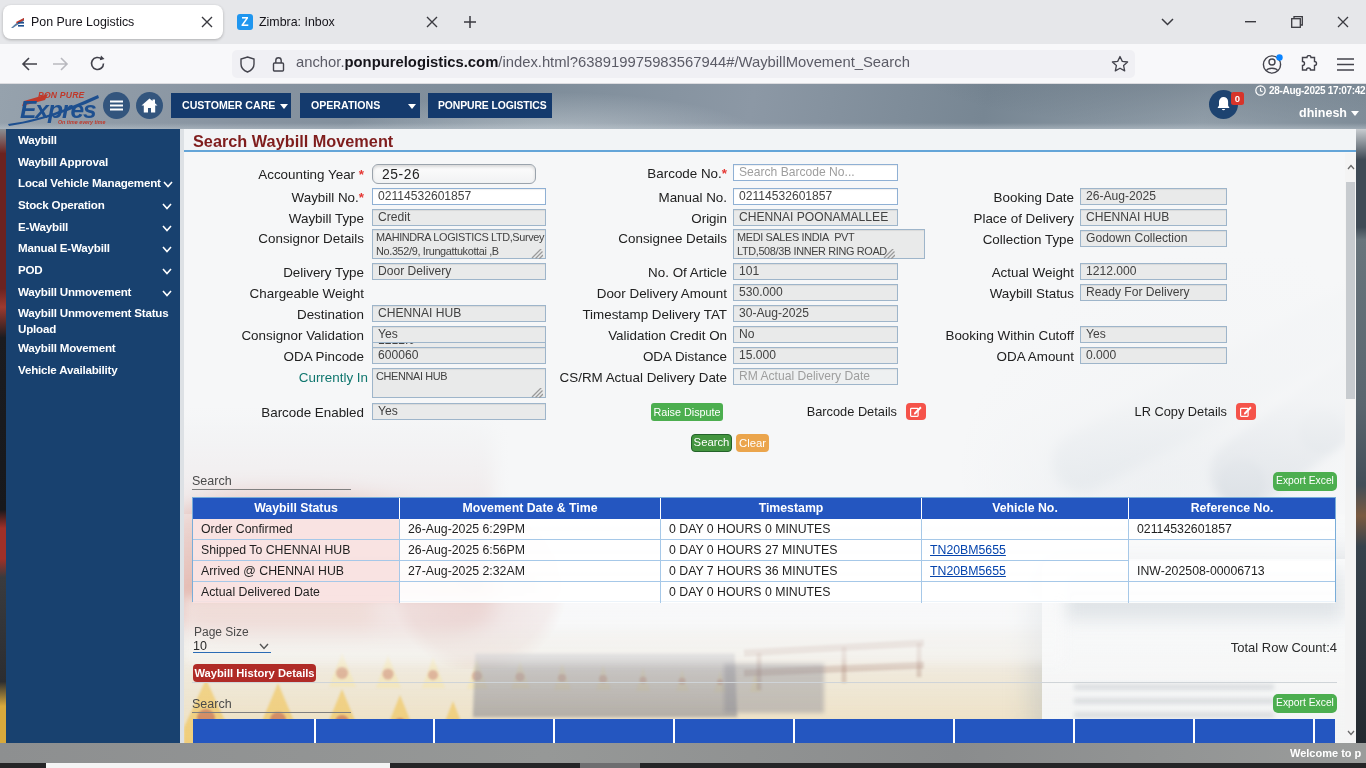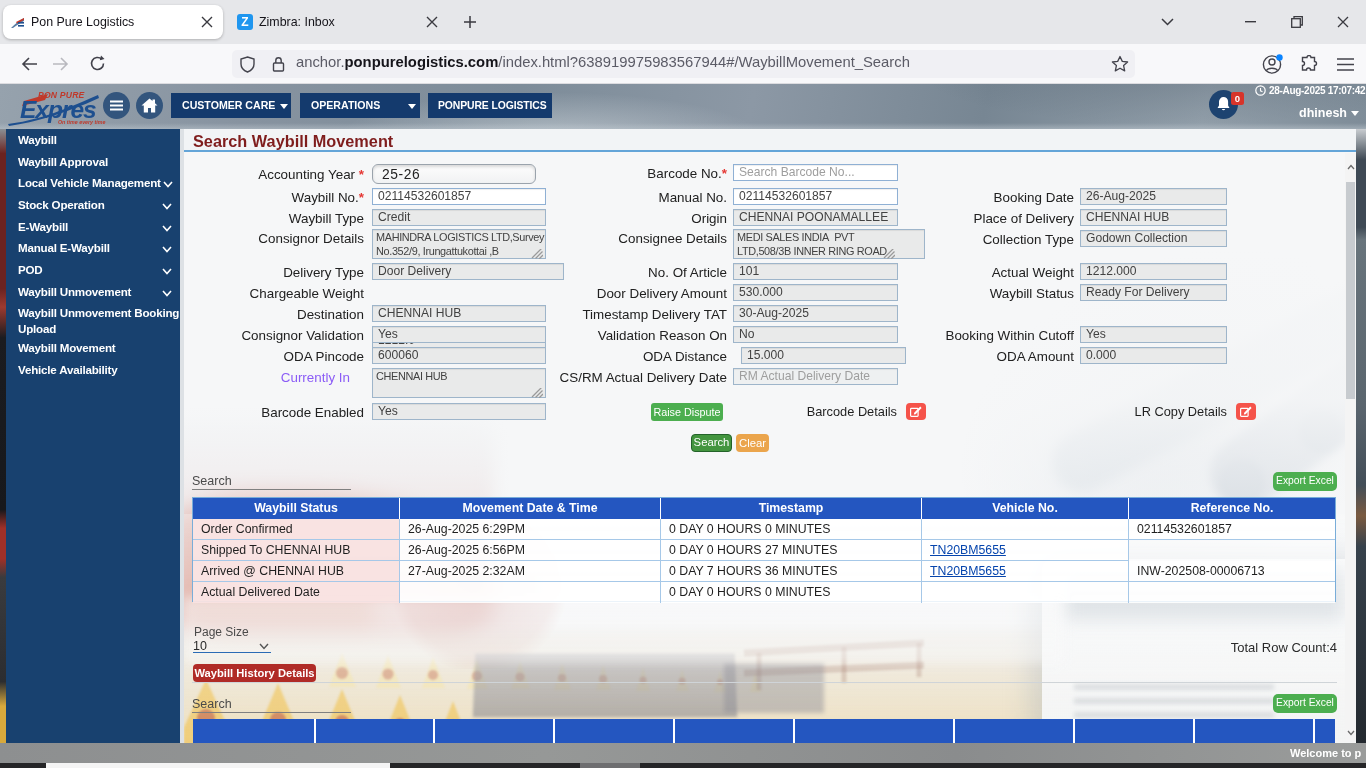--- a/index.html
+++ b/index.html
@@ -135,21 +135,21 @@
 <div class="a" style="left:6px;top:129px;width:174px;height:614px;background:#18416f;">
 </div>
 <div class="mi" style="left:18px;top:133px;">Waybill</div>
 <div class="mi" style="left:18px;top:154.5px;">Waybill Approval</div>
 <div class="mi" style="left:18px;top:176px;">Local Vehicle Management</div>
 <div class="mi" style="left:18px;top:198px;">Stock Operation</div>
 <div class="mi" style="left:18px;top:219.5px;">E-Waybill</div>
 <div class="mi" style="left:18px;top:241px;">Manual E-Waybill</div>
 <div class="mi" style="left:18px;top:263px;">POD</div>
 <div class="mi" style="left:18px;top:284.5px;">Waybill Unmovement</div>
-<div class="mi" style="left:18px;top:306px;">Waybill Unmovement Booking</div>
+<div class="mi" style="left:18px;top:306px;">Waybill Unmovement Status</div>
 <div class="mi" style="left:18px;top:322px;">Upload</div>
 <div class="mi" style="left:18px;top:341px;">Waybill Movement</div>
 <div class="mi" style="left:18px;top:362.5px;">Vehicle Availability</div>
 <svg class="a" style="left:163px;top:181px;" width="10" height="7" viewBox="0 0 10 7">
       <path d="M1 1 L5 5.5 L9 1" stroke="#fff" stroke-width="1.6" fill="none"></path>
     </svg>
 <svg class="a" style="left:162px;top:203px;" width="10" height="7" viewBox="0 0 10 7">
       <path d="M1 1 L5 5.5 L9 1" stroke="#fff" stroke-width="1.6" fill="none"></path>
     </svg>
 <svg class="a" style="left:162px;top:224.5px;" width="10" height="7" viewBox="0 0 10 7">
@@ -238,62 +238,62 @@
 
 <div class="L" style="left:184px;width:180px;top:167px;">Accounting Year <span class="st">*</span></div>
 <div class="L" style="left:184px;width:180px;top:190px;">Waybill No.<span class="st">*</span></div>
 <div class="L" style="left:184px;width:180px;top:211px;">Waybill Type</div>
 <div class="L" style="left:184px;width:180px;top:231px;">Consignor Details</div>
 <div class="L" style="left:184px;width:180px;top:265px;">Delivery Type</div>
 <div class="L" style="left:184px;width:180px;top:286px;">Chargeable Weight</div>
 <div class="L" style="left:184px;width:180px;top:307px;">Destination</div>
 <div class="L" style="left:184px;width:180px;top:328px;">Consignor Validation</div>
 <div class="L" style="left:184px;width:180px;top:349px;">ODA Pincode</div>
-<div class="L" style="left:170px;width:180px;top:370px;color:#8b5cf6;">Currently In</div>
+<div class="L" style="left:188px;width:180px;top:370px;color:#0f766e;">Currently In</div>
 <div class="L" style="left:184px;width:180px;top:405px;">Barcode Enabled</div>
 <div class="a" style="left:372px;top:164px;width:164px;height:20px;border:1px solid #9aa3ac;border-radius:6px;background:linear-gradient(180deg,#fdfdfd,#f1f2f3);box-shadow:inset 0 2px 3px rgba(0,0,0,.14);font-size:13.8px;color:#222;line-height:19px;padding:0 9px;letter-spacing:.6px;">25-26</div>
 <div class="I IW" style="left:372px;top:188px;width:174px;">02114532601857</div>
 <div class="I" style="left:372px;top:209px;width:174px;">Credit</div>
 <div class="I TA" style="left:372px;top:229px;width:174px;">MAHINDRA LOGISTICS LTD,Survey<br>No.352/9, Irungattukottai ,B</div>
 <svg class="a" style="left:531px;top:249px;" width="12" height="10" viewBox="0 0 12 10">
       <path d="M1 9 L11 -1 M4.5 9.5 L11.5 2.5 M8 10 L12 6" stroke="#9a9a9a" stroke-width="1.3"></path>
     </svg>
-<div class="I" style="left:372px;top:263px;width:192px;">Door Delivery</div>
+<div class="I" style="left:372px;top:263px;width:174px;">Door Delivery</div>
 <div class="I" style="left:372px;top:284px;width:174px;margin-top:48px;">1212.0</div>
 <div class="I" style="left:372px;top:305px;width:174px;">CHENNAI HUB</div>
 <div class="I" style="left:372px;top:326px;width:174px;">Yes</div>
 <div class="I" style="left:372px;top:347px;width:174px;">600060</div>
 <div class="I TA" style="left:372px;top:368px;width:174px;">CHENNAI HUB</div>
 <svg class="a" style="left:531px;top:388px;" width="12" height="10" viewBox="0 0 12 10">
       <path d="M1 9 L11 -1 M4.5 9.5 L11.5 2.5 M8 10 L12 6" stroke="#9a9a9a" stroke-width="1.3"></path>
     </svg>
 <div class="I" style="left:372px;top:403px;width:174px;">Yes</div>
 
 <div class="L" style="left:545px;width:182px;top:166px;">Barcode No.<span class="st">*</span></div>
 <div class="L" style="left:545px;width:182px;top:190px;">Manual No.</div>
 <div class="L" style="left:545px;width:182px;top:211px;">Origin</div>
 <div class="L" style="left:545px;width:182px;top:231px;">Consignee Details</div>
 <div class="L" style="left:545px;width:182px;top:265px;">No. Of Article</div>
 <div class="L" style="left:545px;width:182px;top:286px;">Door Delivery Amount</div>
 <div class="L" style="left:545px;width:182px;top:307px;">Timestamp Delivery TAT</div>
-<div class="L" style="left:545px;width:182px;top:328px;">Validation Reason On</div>
+<div class="L" style="left:545px;width:182px;top:328px;">Validation Credit On</div>
 <div class="L" style="left:545px;width:182px;top:349px;">ODA Distance</div>
 <div class="L" style="left:545px;width:182px;top:370px;">CS/RM Actual Delivery Date</div>
 <div class="I IW" style="left:733px;top:164px;width:165px;color:#9e9e9e;">Search Barcode No...</div>
 <div class="I IW" style="left:733px;top:188px;width:165px;">02114532601857</div>
 <div class="I" style="left:733px;top:209px;width:165px;">CHENNAI POONAMALLEE</div>
 <div class="I TA" style="left:733px;top:229px;width:192px;">MEDI SALES INDIA&nbsp; PVT<br>LTD,508/3B INNER RING ROAD</div>
 <svg class="a" style="left:883px;top:249px;" width="12" height="10" viewBox="0 0 12 10">
       <path d="M1 9 L11 -1 M4.5 9.5 L11.5 2.5 M8 10 L12 6" stroke="#9a9a9a" stroke-width="1.3"></path>
     </svg>
 <div class="I" style="left:733px;top:263px;width:165px;">101</div>
 <div class="I" style="left:733px;top:284px;width:165px;">530.000</div>
 <div class="I" style="left:733px;top:305px;width:165px;">30-Aug-2025</div>
 <div class="I" style="left:733px;top:326px;width:165px;">No</div>
-<div class="I" style="left:733px;top:347px;width:165px;margin-left:8px;">15.000</div>
+<div class="I" style="left:733px;top:347px;width:165px;">15.000</div>
 <div class="I" style="left:733px;top:368px;width:165px;color:#9e9e9e;background:#eef0f1;">RM Actual Delivery Date</div>
 
 <div class="L" style="left:890px;width:184px;top:190px;">Booking Date</div>
 <div class="L" style="left:890px;width:184px;top:211px;">Place of Delivery</div>
 <div class="L" style="left:890px;width:184px;top:232px;">Collection Type</div>
 <div class="L" style="left:890px;width:184px;top:265px;">Actual Weight</div>
 <div class="L" style="left:890px;width:184px;top:286px;">Waybill Status</div>
 <div class="L" style="left:890px;width:184px;top:328px;">Booking Within Cutoff</div>
 <div class="L" style="left:890px;width:184px;top:349px;">ODA Amount</div>
 <div class="I" style="left:1080px;top:188px;width:147px;">26-Aug-2025</div>

